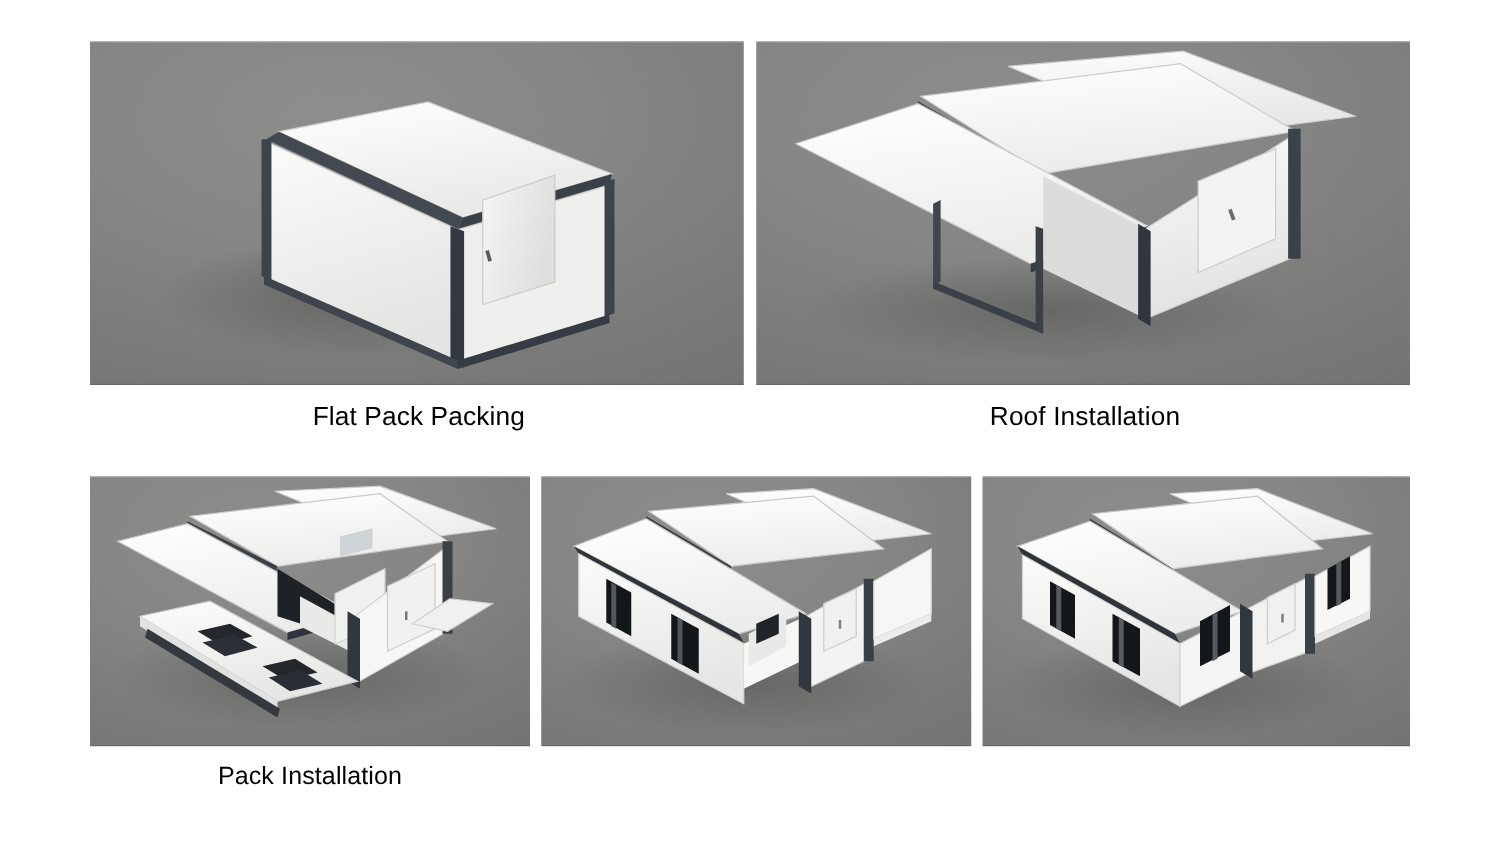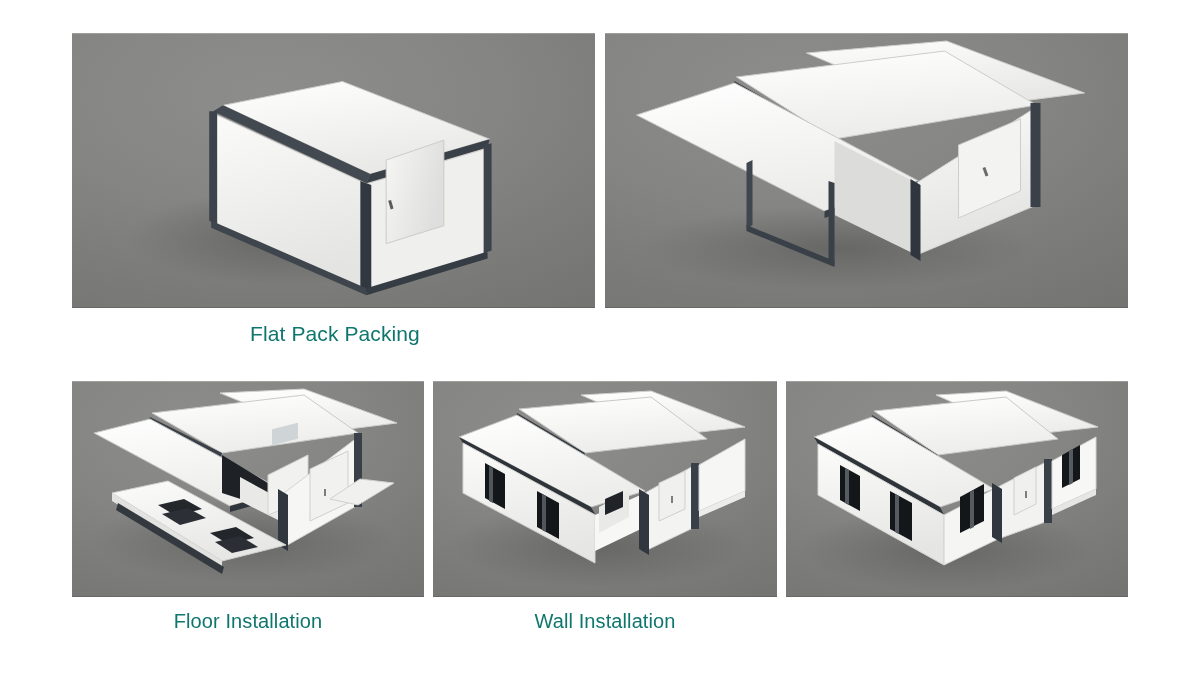--- a/index.html
+++ b/index.html
@@ -66,21 +66,21 @@
   }
   .frame svg { display: block; width: 100%; height: 100%; }
 
   
   .caption {
     position: absolute;
     text-align: center;
     font-size: 21px;
     font-weight: 400;
     letter-spacing: 0.1px;
-    color: #0f766e;
+    color: #000000;
     white-space: nowrap;
     font-family: "Liberation Sans", sans-serif;
   }
   .cap-top-1 { left: 72px;  top: 322px; width: 526px; }
   .cap-top-2 { left: 608px; top: 322px; width: 520px; }
   .cap-bot-1 { left: 72px;  top: 610px; width: 352px; font-size: 20px; }
   .cap-bot-2 { left: 433px; top: 610px; width: 344px; font-size: 20px; }
   .cap-bot-3 { left: 786px; top: 610px; width: 342px; font-size: 20px; }
 </style>
 </head>
@@ -180,20 +180,21 @@
 
           <polygon points="352,185 414,158 414,86 352,112" fill="#f3f3f1" stroke="#cdcdcb" stroke-width="1"></polygon>
           <rect x="376" y="135" width="3" height="9" fill="#6a6a6a" transform="rotate(-20 376 135)"></rect>
         </svg>
       </div>
     </div>
 
   </div>
 
   <div class="caption cap-top-1">Flat Pack Packing</div>
+  <div class="caption cap-top-2">Roof Installation</div>
 
   <div class="row row-bottom">
 
     <div class="step step-b1">
       <div class="frame">
         <svg viewBox="0 0 352 216" preserveAspectRatio="xMidYMid meet">
           <defs>
             <linearGradient id="rf3" x1="0" y1="0" x2="0.3" y2="1">
               <stop offset="0" stop-color="#ffffff"></stop>
               <stop offset="1" stop-color="#ededeb"></stop>
@@ -338,16 +339,15 @@
           <polygon points="266,80 310,56 310,108 266,128" fill="#f7f7f5" stroke="#d4d4d2" stroke-width="1"></polygon>
           <polygon points="276,74 294,64 294,98 276,107" fill="#14171a"></polygon>
           <polygon points="283,70 287,68 287,102 283,104" fill="#555b61"></polygon>
           <polygon points="266,128 310,108 310,114 266,134" fill="#e6e6e4"></polygon>
         </svg>
       </div>
     </div>
 
   </div>
 
-  <div class="caption cap-bot-1">Floor Installation</div>
-  <div class="caption cap-bot-2">Wall Installation</div>
+  <div class="caption cap-bot-1">Pack Installation</div>
 
 </div>
 
 </body></html>

